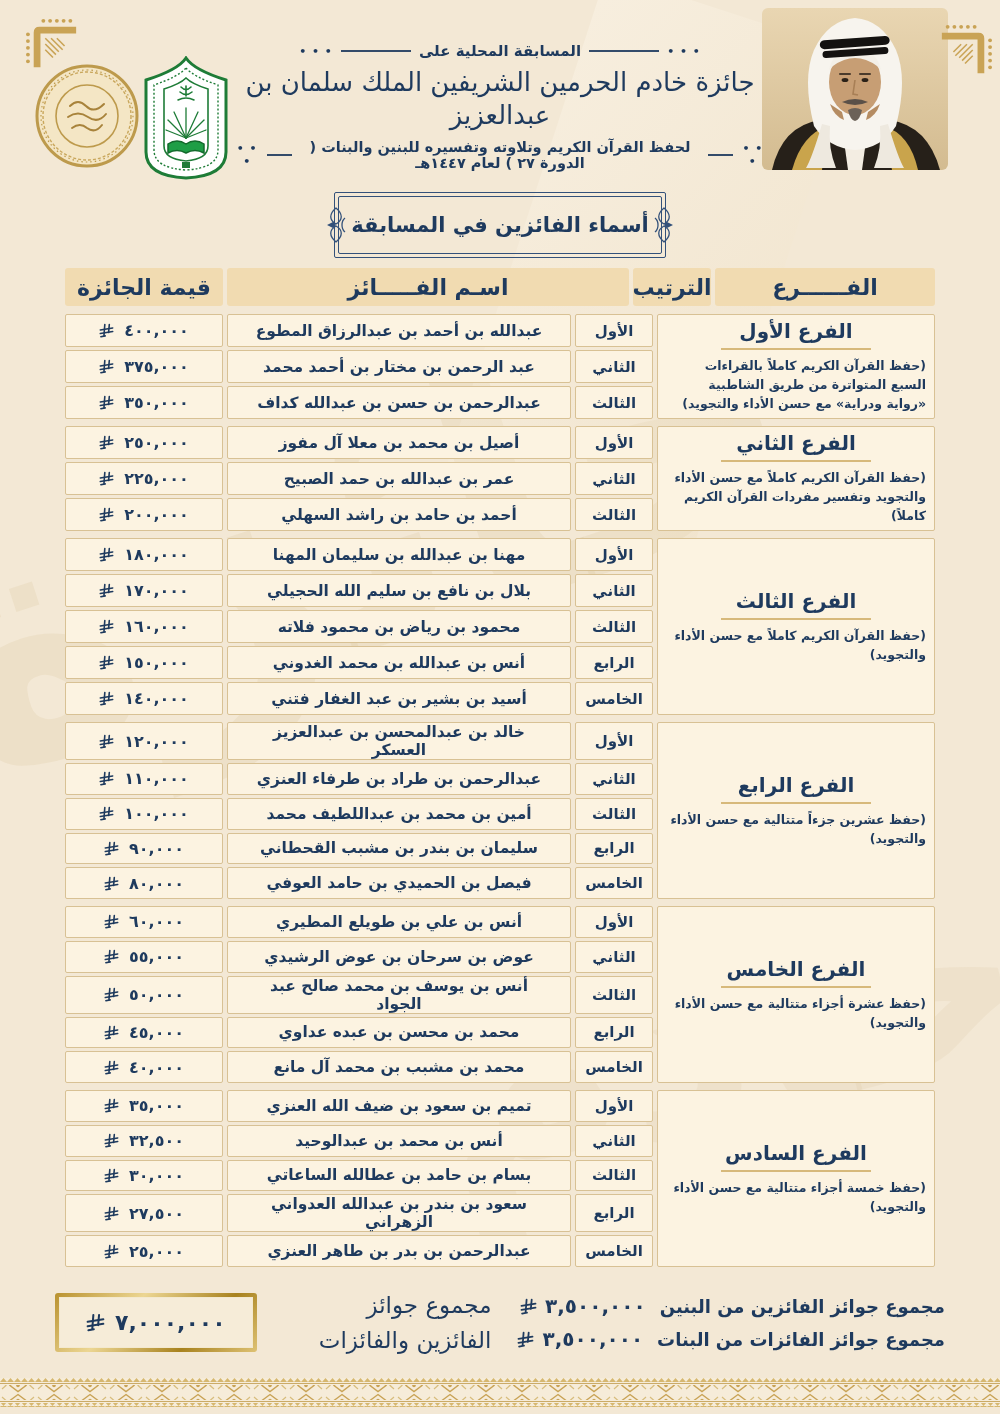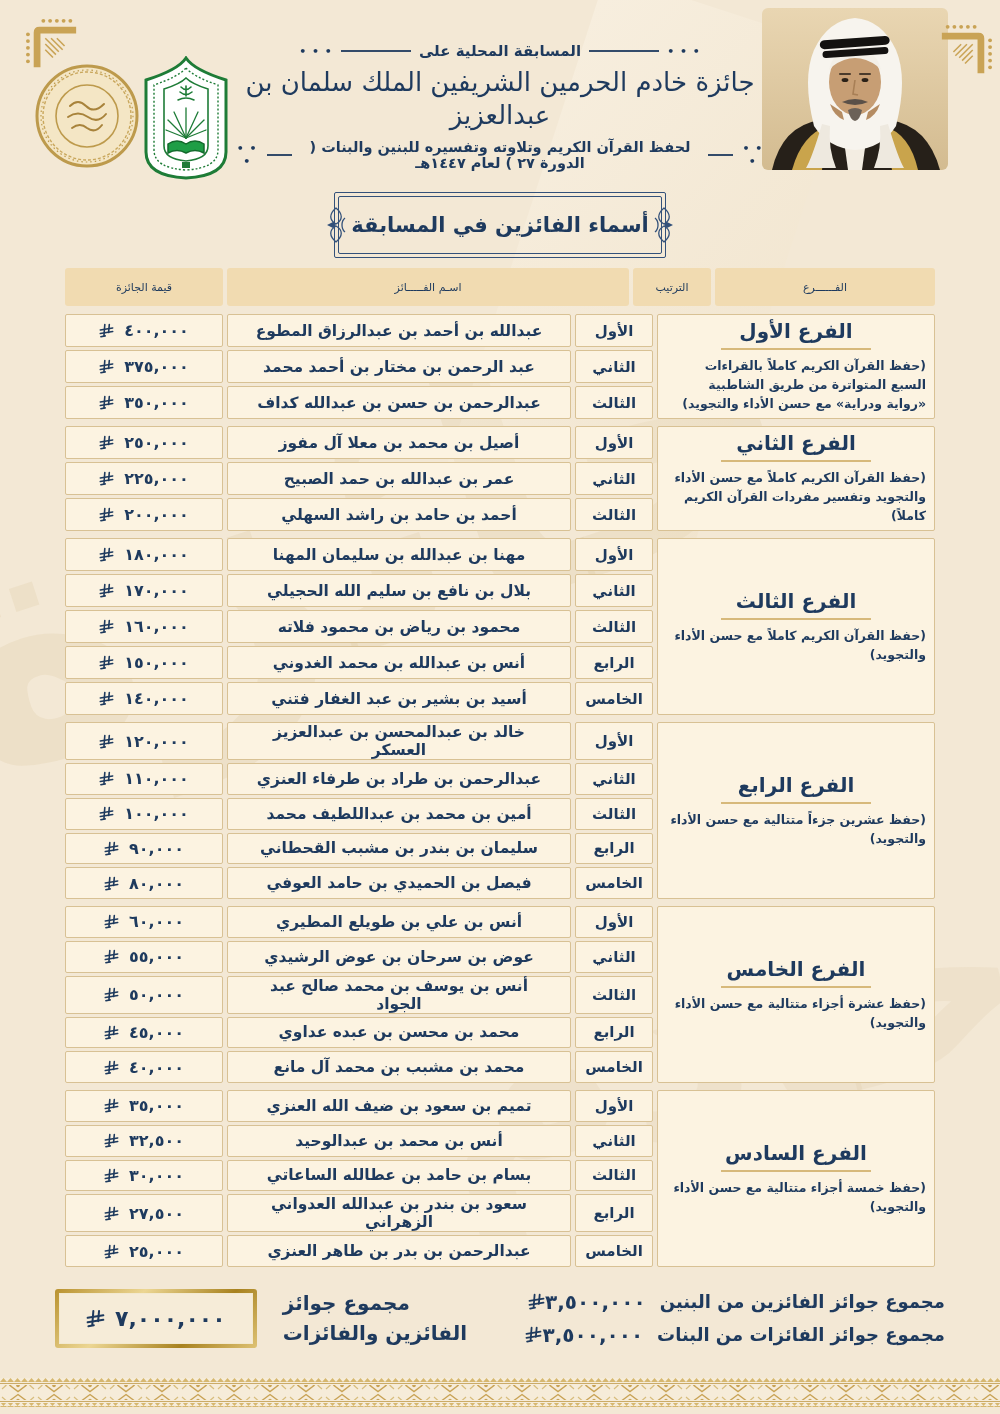--- a/index.html
+++ b/index.html
@@ -44,21 +44,21 @@
   .badge::before{content:"";position:absolute;inset:3px;border:1px solid #33517a;border-radius:2px}
   .badge-text{font-size:21px;font-weight:bold;position:relative;z-index:1}
   .flr{position:absolute;top:50%;width:26px;height:46px;transform:translateY(-50%);color:#33517a}
   .flr.left{left:-12px}
   .flr.right{right:-12px;transform:translateY(-50%) scaleX(-1)}
 
   
   .table{position:absolute;top:268px;left:65px;width:870px;z-index:2}
   .thead{display:flex;gap:4px;height:38px}
   .hcell{background:var(--tan);border-radius:3px;display:flex;align-items:center;justify-content:center;
-    font-weight:normal;font-size:11px}
+    font-weight:bold;font-size:22px}
   .w-branch{width:220px}.w-rank{width:78px}.w-name{flex:1}.w-prize{width:158px}
   .tbody{display:flex;flex-direction:column;gap:7px;margin-top:8px}
   .sec{display:flex;gap:4px;height:105px}
   .sec.tall{height:177px}
   .bcell{width:278px;background:var(--cell);border:1px solid var(--bd);border-radius:2px;
     display:flex;flex-direction:column;align-items:center;justify-content:center;padding:4px 8px}
   .btitle{font-size:20px;font-weight:bold}
   .brule{width:150px;height:2px;background:#d7b97b;margin:5px 0 7px}
   .bdesc{font-size:12.5px;font-weight:bold;line-height:1.5;text-align:right}
   .rows{flex:1;display:flex;flex-direction:column;gap:3px}
@@ -69,24 +69,24 @@
   .nm{flex:1;font-size:15.5px;font-weight:bold;padding:0 24px;text-align:center}
   .pz{width:158px;direction:ltr;gap:10px}
   .sar{width:15px;height:15px;flex:0 0 auto}
   .num{font-size:16px;font-weight:bold;letter-spacing:1px;direction:ltr;unicode-bidi:isolate}
 
   
   .totals{position:absolute;top:1288px;left:55px;width:890px;z-index:2;display:flex;align-items:center;gap:26px}
   .tot-lines{display:flex;flex-direction:column;gap:9px}
   .tot-line{display:flex;align-items:center;gap:14px}
   .tot-label{font-size:18px;font-weight:bold;min-width:278px}
-  .tot-val{display:flex;align-items:center;direction:ltr}
+  .tot-val{display:flex;align-items:center;gap:8px;direction:ltr}
   .tot-val .sar{width:17px;height:17px}
   .tot-num{font-size:20px;font-weight:bold;letter-spacing:2.5px;direction:ltr;unicode-bidi:isolate}
-  .tot-combined{text-align:left;font-size:20px;font-weight:bold;line-height:1.5;flex:1}
+  .tot-combined{text-align:right;font-size:23px;font-weight:normal;line-height:1.5;flex:1}
   .goldbox{background:linear-gradient(135deg,#b9922f,#ecd693 35%,#a8821f 70%,#dec274);padding:4px;border-radius:3px}
   .goldbox-in{background:#f6ecd8;border:1px solid #f3e9cf;padding:12px 26px;display:flex;align-items:center;gap:10px;direction:ltr}
   .goldbox-in .sar{width:19px;height:19px}
   .big-num{font-size:22px;font-weight:bold;letter-spacing:3px;direction:ltr;unicode-bidi:isolate}
 
   
   .strip{position:absolute;left:0;top:1378px;width:1000px;height:29px;z-index:2}
   .defs{position:absolute;width:0;height:0;overflow:hidden}
 </style>
 </head>

